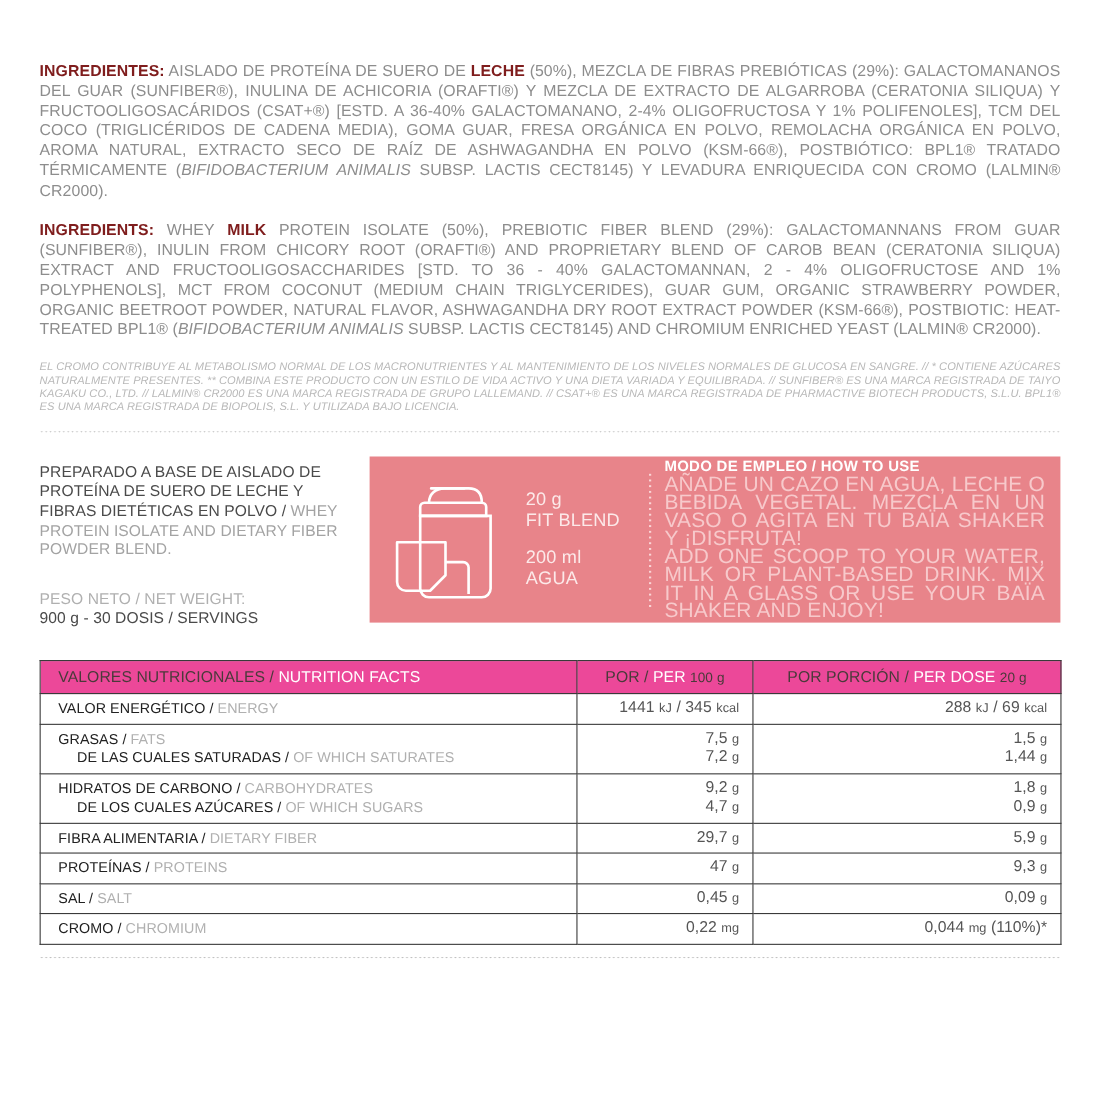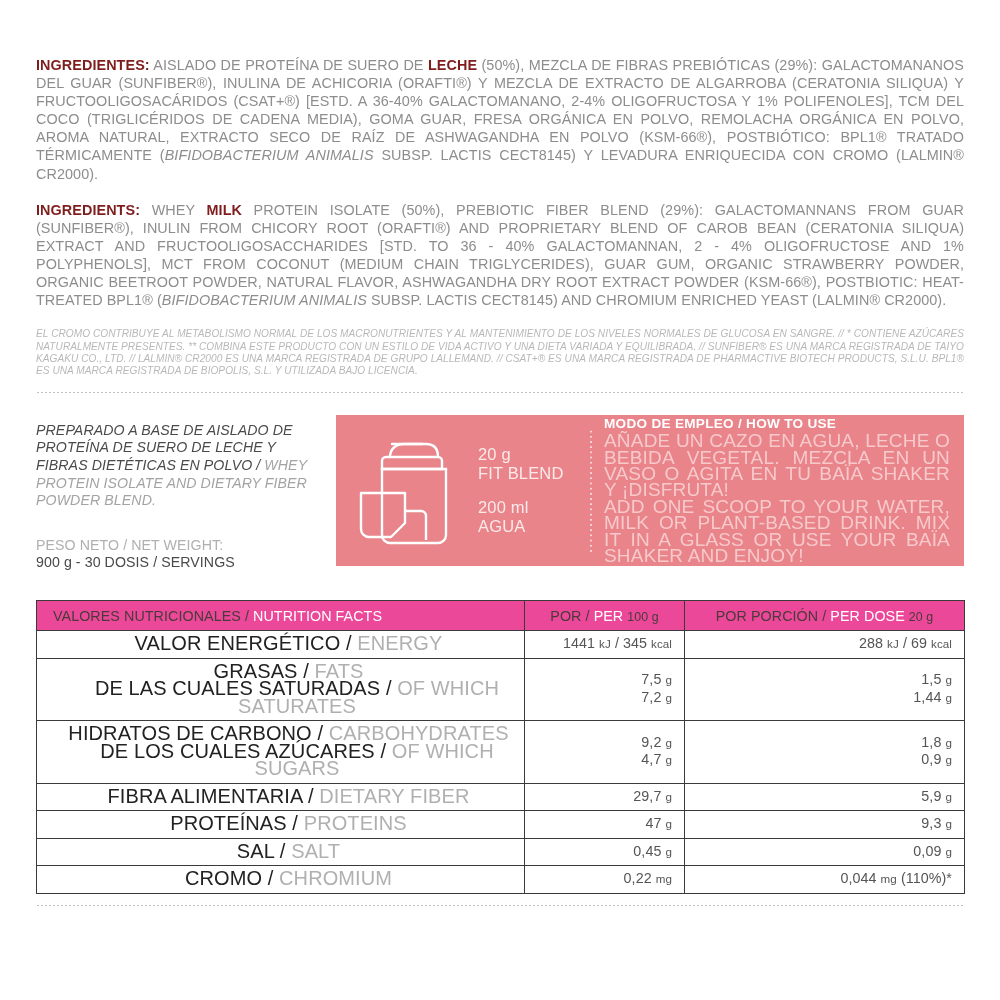--- a/index.html
+++ b/index.html
@@ -49,21 +49,20 @@
     background-repeat: repeat-x;
     background-position: 0 center;
   }
 
   
   .mid { display: flex; margin-top: 22px; align-items: flex-start; }
   .mid-left { width: 300px; padding-top: 7px; padding-right: 10px; }
   .desc {
     font-size: 14.2px; line-height: 17.6px; color: #4a4a4a;
     letter-spacing: .005em;
-    font-style: italic;
   }
   .desc .en { color: #a3a3a3; }
   .netw { margin-top: 27px; font-size: 14.2px; line-height: 17.6px; letter-spacing:.005em;}
   .netw .lbl { color: #b0b0b0; display: block; }
   .netw .val { color: #4a4a4a; display: block; }
 
   
   .pink {
     position: relative;
     flex: 1;
@@ -101,22 +100,22 @@
   .nt thead th {
     background: #ec4899; height: 30px; font-weight: 400;
     font-size: 14.3px; color: #4a3a3a; letter-spacing: .005em;
   }
   .nt thead th .w { color: #ffffff; }
   .nt thead th .u { font-size: 12.4px; }
   .th-name { text-align: left; padding-left: 16px !important; }
   .th-100 { text-align: center; }
   .th-dose { text-align: center; }
   .nt td.name {
-    text-align: center; padding: 4px 0 5px 16px !important;
-    font-size: 20px; line-height: 17.5px; color: #222; letter-spacing: .005em;
+    text-align: left; padding: 4px 0 5px 16px !important;
+    font-size: 13px; line-height: 17.5px; color: #222; letter-spacing: .005em;
   }
   .nt td.name .en { color: #b0b0b0; }
   .nt td.name .ind { padding-left: 17px; display: block; }
   .nt td.val {
     text-align: right; padding: 4px 12px 5px 0 !important;
     font-size: 14.3px; line-height: 17.5px; color: #555; letter-spacing: .005em;
   }
   .nt td.val .u { font-size: 11.6px; }
   .nt td.val .line { display: block; text-align: right; }
 

